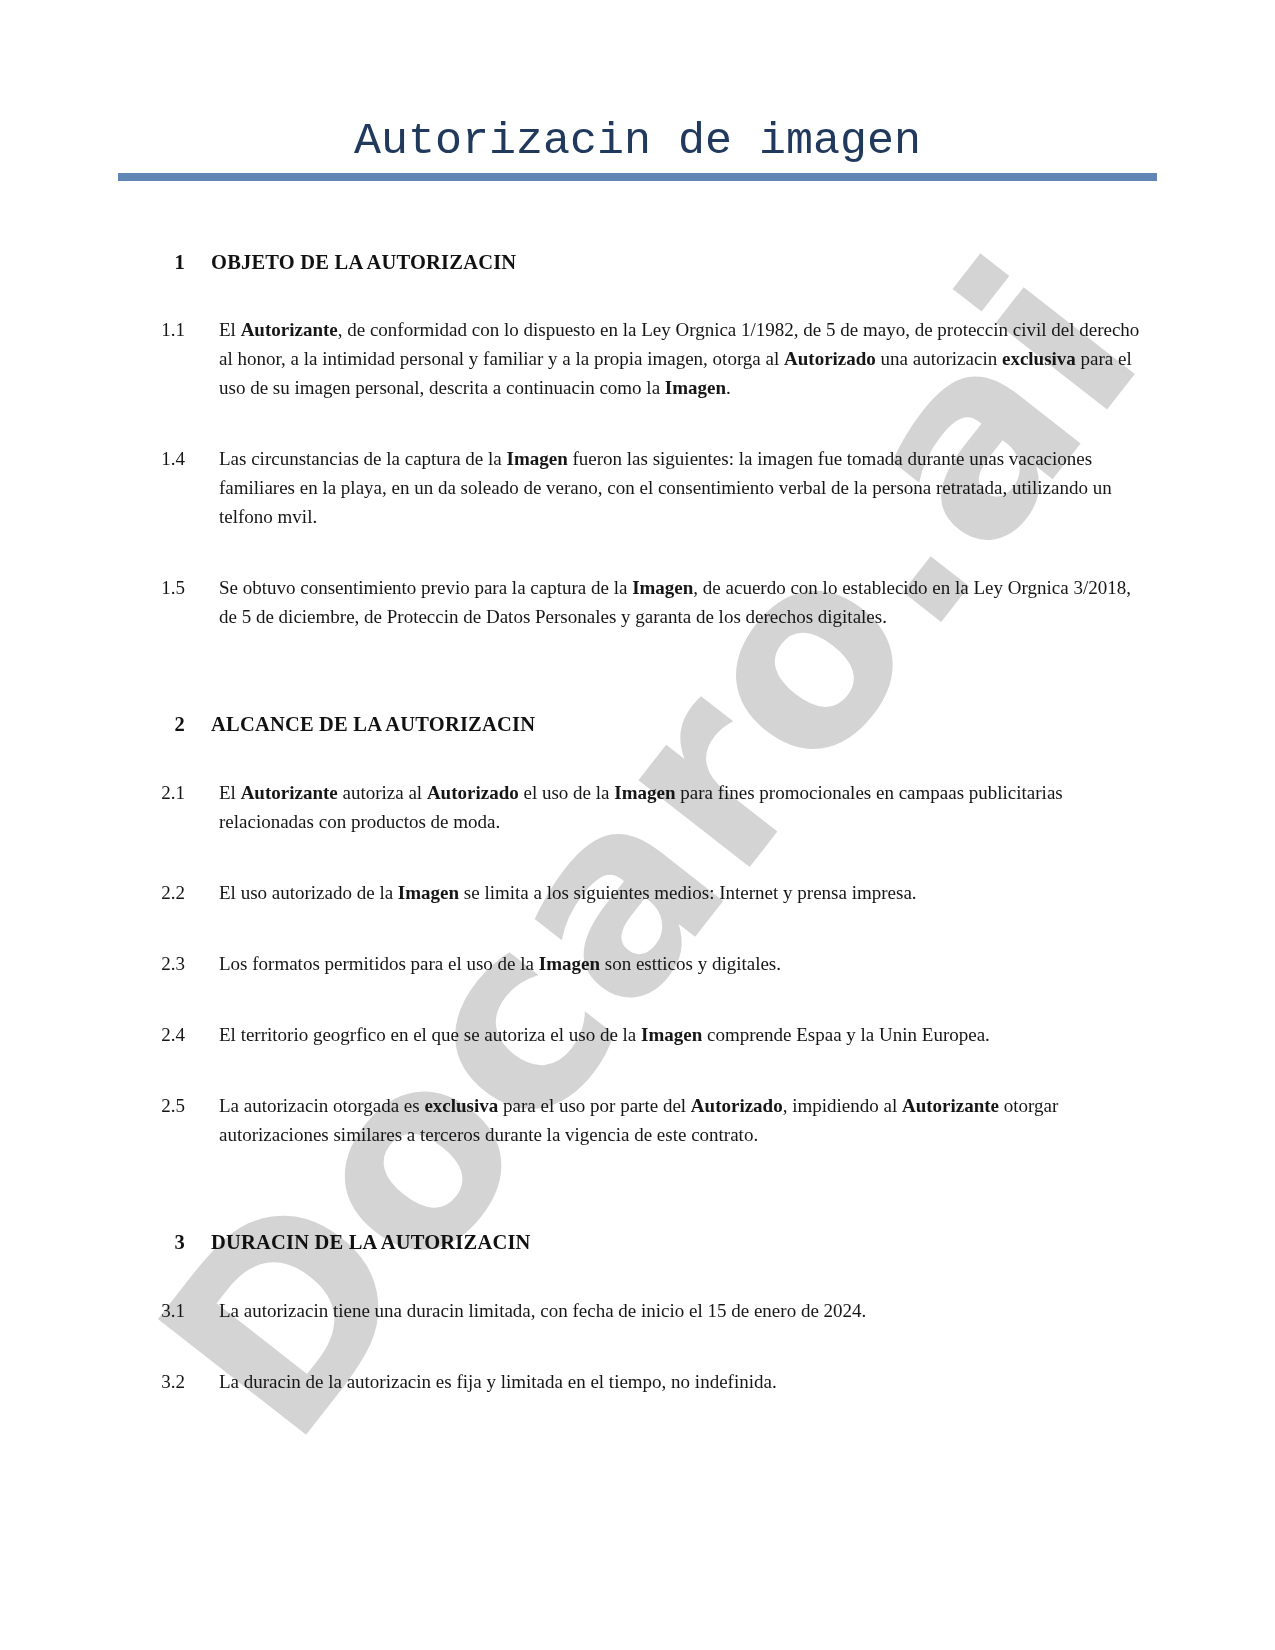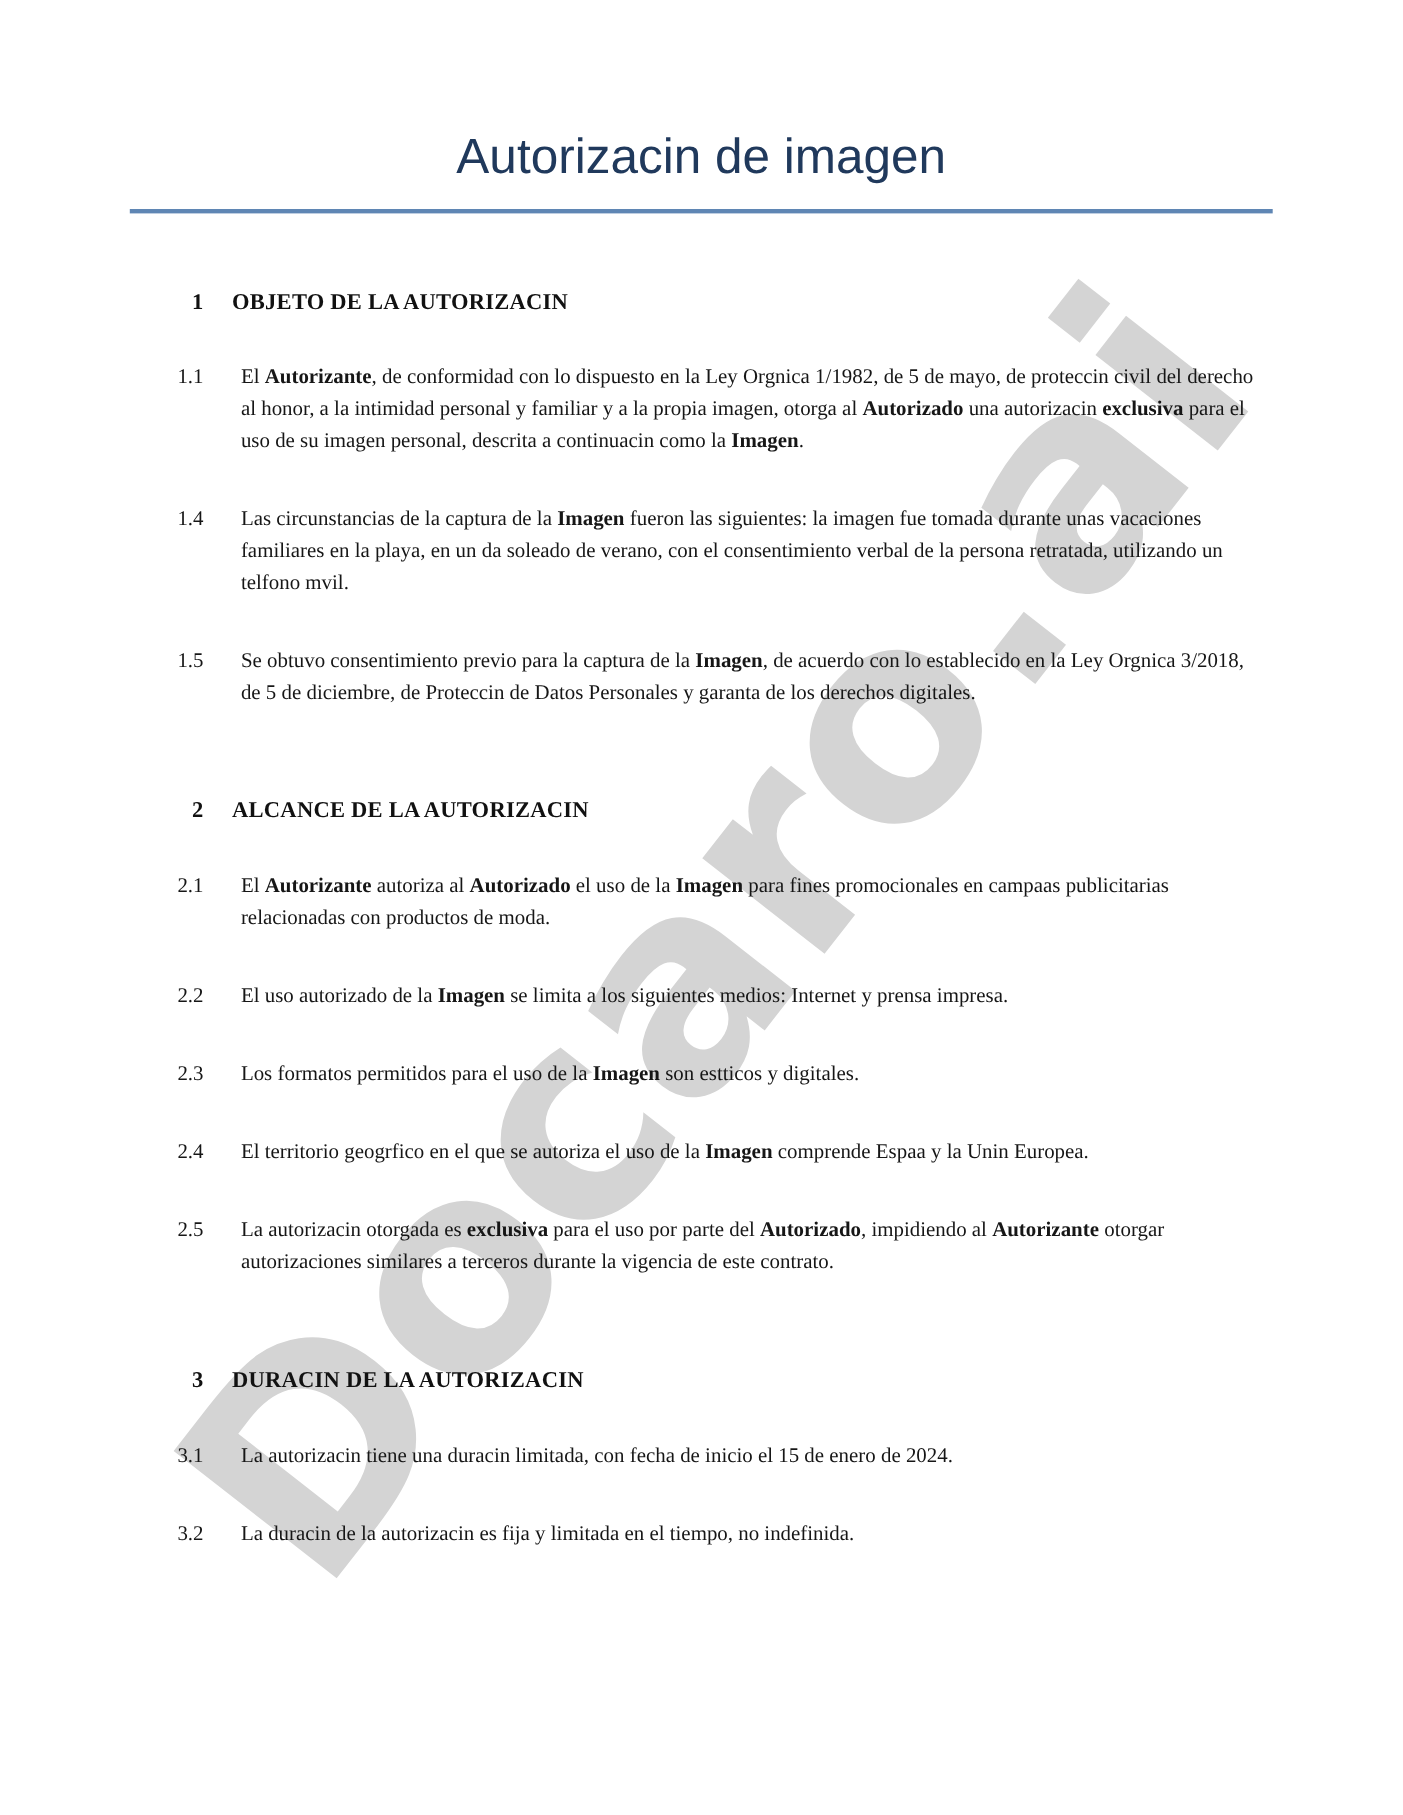--- a/index.html
+++ b/index.html
@@ -26,23 +26,23 @@
     z-index: 0;
     user-select: none;
   }
   .content {
     position: relative;
     z-index: 1;
     padding: 116px 118px 0 118px;
   }
   .doc-title {
     margin: 0;
-    padding-bottom: 22px;
-    border-bottom: 4px solid #14532d;
-    font-family: Liberation Sans, sans-serif;
+    padding-bottom: 5px;
+    border-bottom: 8px solid #14532d;
+    font-family: Liberation Mono, monospace;
     font-weight: 400;
     font-size: 45px;
     line-height: 1.15;
     color: #20395c;
     text-align: center;
   }
   .section { margin-top: 64px; }
   .row { display: flex; align-items: baseline; }
   .num {
     flex: 0 0 89px;

